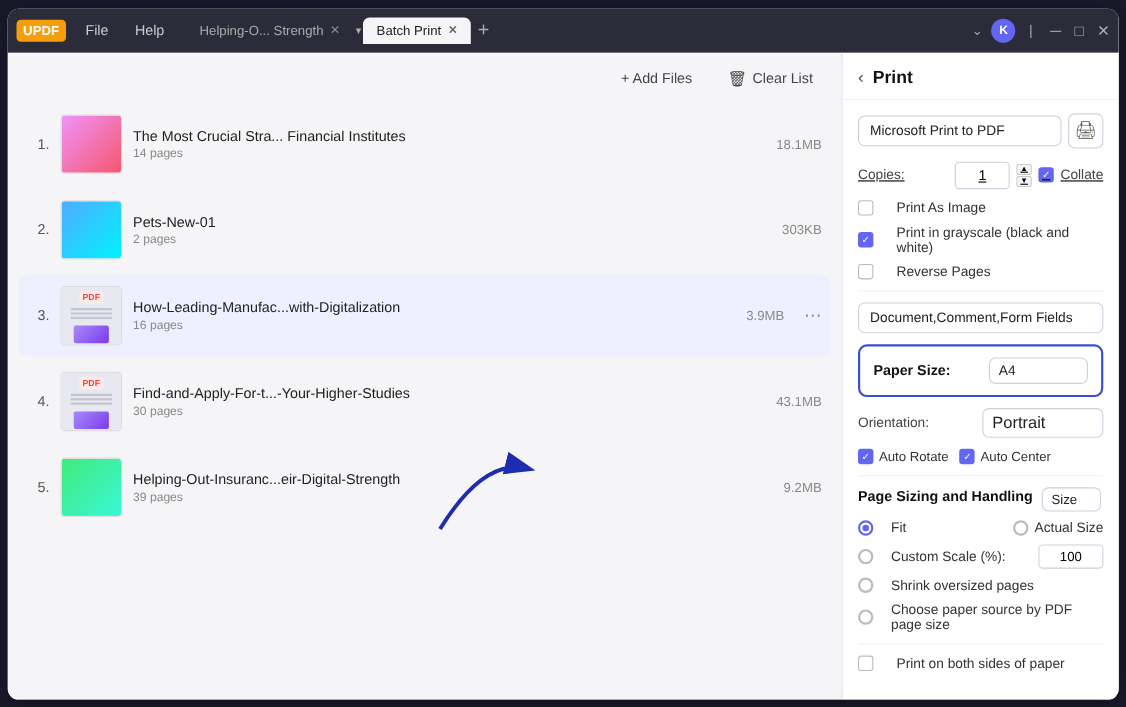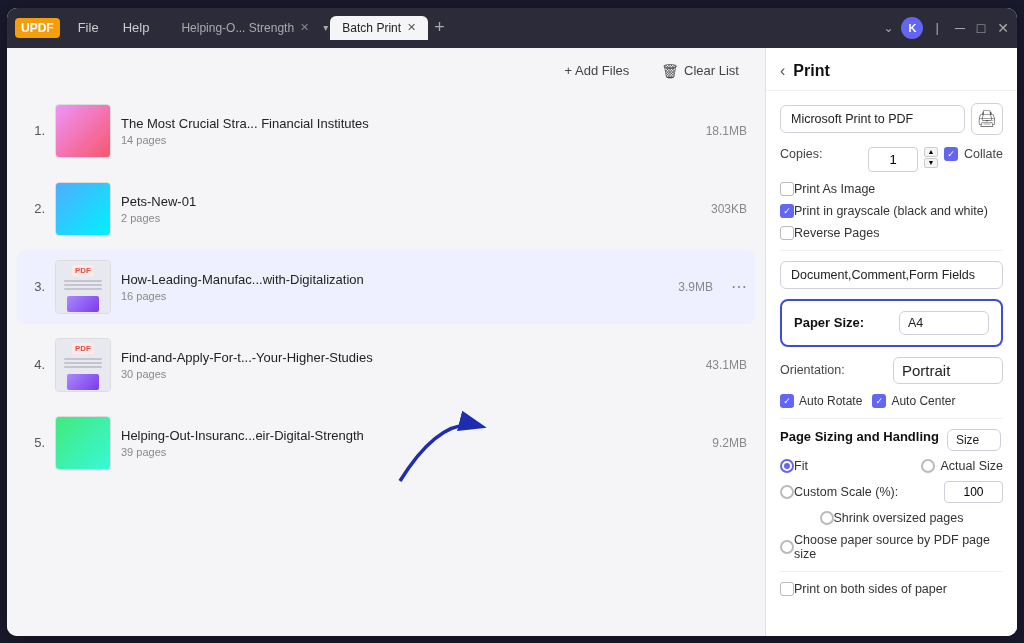--- a/index.html
+++ b/index.html
@@ -313,21 +313,21 @@
     }
     .checkbox-empty {
       width: 14px; height: 14px;
       border: 1px solid #bbb;
       border-radius: 3px;
       flex-shrink: 0;
     }
     .option-row {
       display: flex;
       align-items: center;
-      gap: 0;
+      gap: 21px;
       margin-bottom: 8px;
     }
     .option-label { font-size: 12.5px; color: #333; }
     .divider { height: 1px; background: #f0f0f5; margin: 10px 0; }
     .field-select {
       width: 100%;
       border: 1px solid #d0d0dc;
       border-radius: 6px;
       padding: 6px 10px;
       font-size: 12.5px;
@@ -409,23 +409,22 @@
       padding: 3px 20px 3px 8px;
       font-size: 12px;
       color: #222;
       background: white;
       appearance: none;
       cursor: pointer;
     }
     .radio-row {
       display: flex;
       align-items: center;
-      gap: 0;
+      gap: 16px;
       margin-bottom: 8px;
-      justify-content: center;
     }
     .radio-filled {
       width: 14px; height: 14px;
       border-radius: 50%;
       border: 2px solid #6366f1;
       background: white;
       display: flex; align-items: center; justify-content: center;
       flex-shrink: 0;
     }
     .radio-filled::after {
@@ -454,21 +453,21 @@
       font-size: 12px;
       text-align: center;
     }
     .file-list-container {
       position: relative;
       flex: 1;
       display: flex;
       flex-direction: column;
       overflow: hidden;
     }
-    .copies-collate { display: flex; align-items: flex-start; gap: 6px; margin-bottom: 10px; }
+    .copies-collate { display: flex; align-items: center; gap: 6px; margin-bottom: 10px; text-decoration: underline; }
   </style>
 </head>
 <body>
 
 <div class="app-window">
 
   <div class="title-bar">
     <div class="updf-logo">UPDF</div>
     <div class="title-bar-menu">
       <span>File</span>

